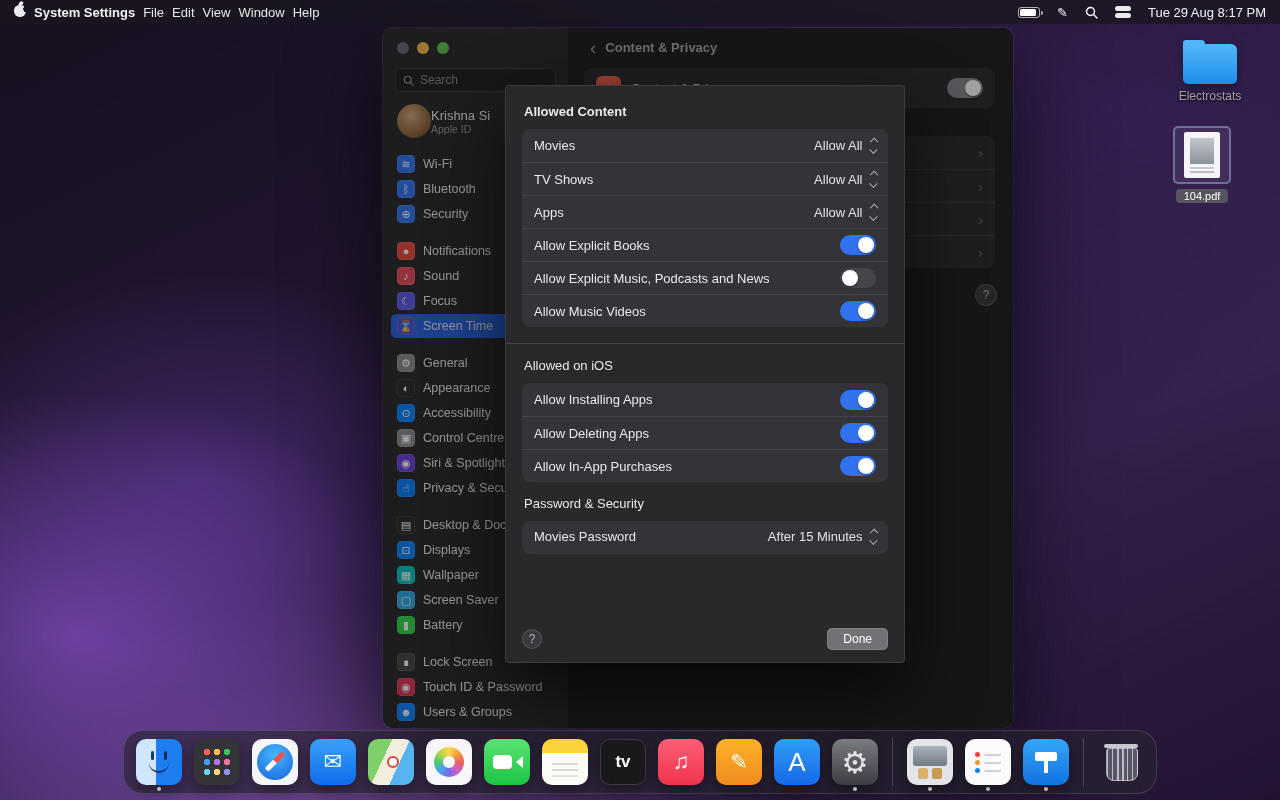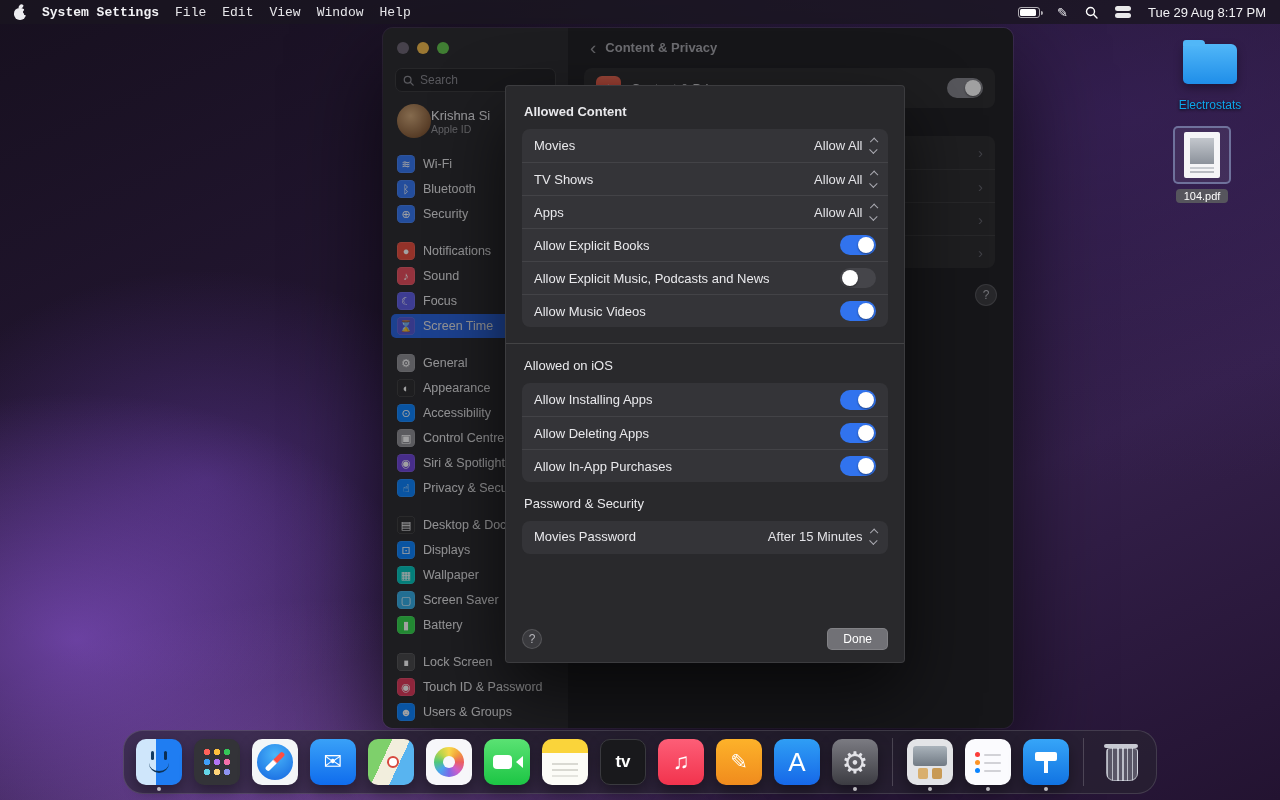--- a/index.html
+++ b/index.html
@@ -13,21 +13,21 @@
       radial-gradient(560px 380px at 6% 80%, rgba(158,96,240,.55), transparent 65%),
       radial-gradient(760px 440px at 26% 108%, rgba(196,126,252,.38), transparent 60%),
       radial-gradient(420px 300px at 16% 60%, rgba(120,70,200,.35), transparent 70%),
       radial-gradient(900px 520px at 88% 14%, rgba(62,36,100,.55), transparent 72%),
       linear-gradient(155deg,#17101f 0%, #231632 38%, #34204b 68%, #231331 100%); }
 
   
   .menubar { position:absolute; left:0; top:0; width:1280px; height:24px;
     background:rgba(26,22,32,.78); display:flex; align-items:center;
     padding:0 14px; color:#f2f2f5; font-size:13px; z-index:30; }
-  .menubar .left { display:flex; align-items:flex-end; gap:16px;font-family:Liberation Mono, monospace; }
+  .menubar .left { display:flex; align-items:flex-start; gap:8px; }
   .apple { width:12px; height:12px; position:relative; display:inline-block;
     background:radial-gradient(circle at 13px 4px, transparent 3.5px, #ececf0 3.9px);
     border-radius:45% 45% 48% 48%; }
   .apple::before { content:""; position:absolute; width:4px; height:5px; top:-4px; left:5px;
     background:#ececf0; border-radius:70% 30% 70% 30%; transform:rotate(28deg); }
   .mb-app { font-weight:bold; }
   .mb-menu { opacity:.95; }
   .menubar .right { margin-left:auto; display:flex; align-items:center; gap:17px; }
   .batt { width:22px; height:11px; border:1px solid rgba(255,255,255,.65); border-radius:3px; position:relative; }
   .batt::before { content:""; position:absolute; left:1px; top:1px; bottom:1px; width:16px; background:#fff; border-radius:1.5px; }
@@ -37,21 +37,21 @@
   .cc i { display:block; width:16px; height:4.5px; border-radius:3px; background:rgba(255,255,255,.9); }
   .clock { font-size:13px; white-space:nowrap; }
 
   
   .desk { position:absolute; text-align:center; z-index:5; width:92px; }
   .desk-folder { right:24px; top:44px; }
   .folder-icon { width:54px; height:40px; margin:0 auto; position:relative; border-radius:3px 6px 5px 5px;
     background:linear-gradient(180deg,#51b7f8,#1f8ee9); box-shadow:0 4px 10px rgba(0,0,0,.35); }
   .folder-icon::before { content:""; position:absolute; left:0; top:-4px; width:22px; height:6px;
     background:#51b7f8; border-radius:3px 4px 0 0; }
-  .desk-label { display:inline-block; margin-top:14px; color:#0ea5e9; font-size:12px;
+  .desk-label { display:inline-block; margin-top:5px; color:#a3a3a3; font-size:12px;
     text-shadow:0 1px 3px rgba(0,0,0,.9); }
   .desk-pdf { right:32px; top:126px; }
   .pdf-sel { width:58px; height:58px; margin:0 auto; border:2px solid rgba(150,170,210,.55);
     background:rgba(255,255,255,.07); border-radius:5px; display:flex; align-items:center; justify-content:center; }
   .pdf-page { width:36px; height:46px; background:#f5f5f7; border-radius:2px; position:relative; }
   .pdf-page::before { content:""; position:absolute; left:6px; top:6px; width:24px; height:26px;
     background:linear-gradient(180deg,#c3c7cd,#8c929b); }
   .pdf-page::after { content:""; position:absolute; left:6px; bottom:5px; width:24px; height:2px;
     background:#b9bcc2; box-shadow:0 -4px 0 #c9ccd1; }
   .pdf-badge { display:inline-block; margin-top:5px; background:rgba(88,88,94,.95); color:#fff;

